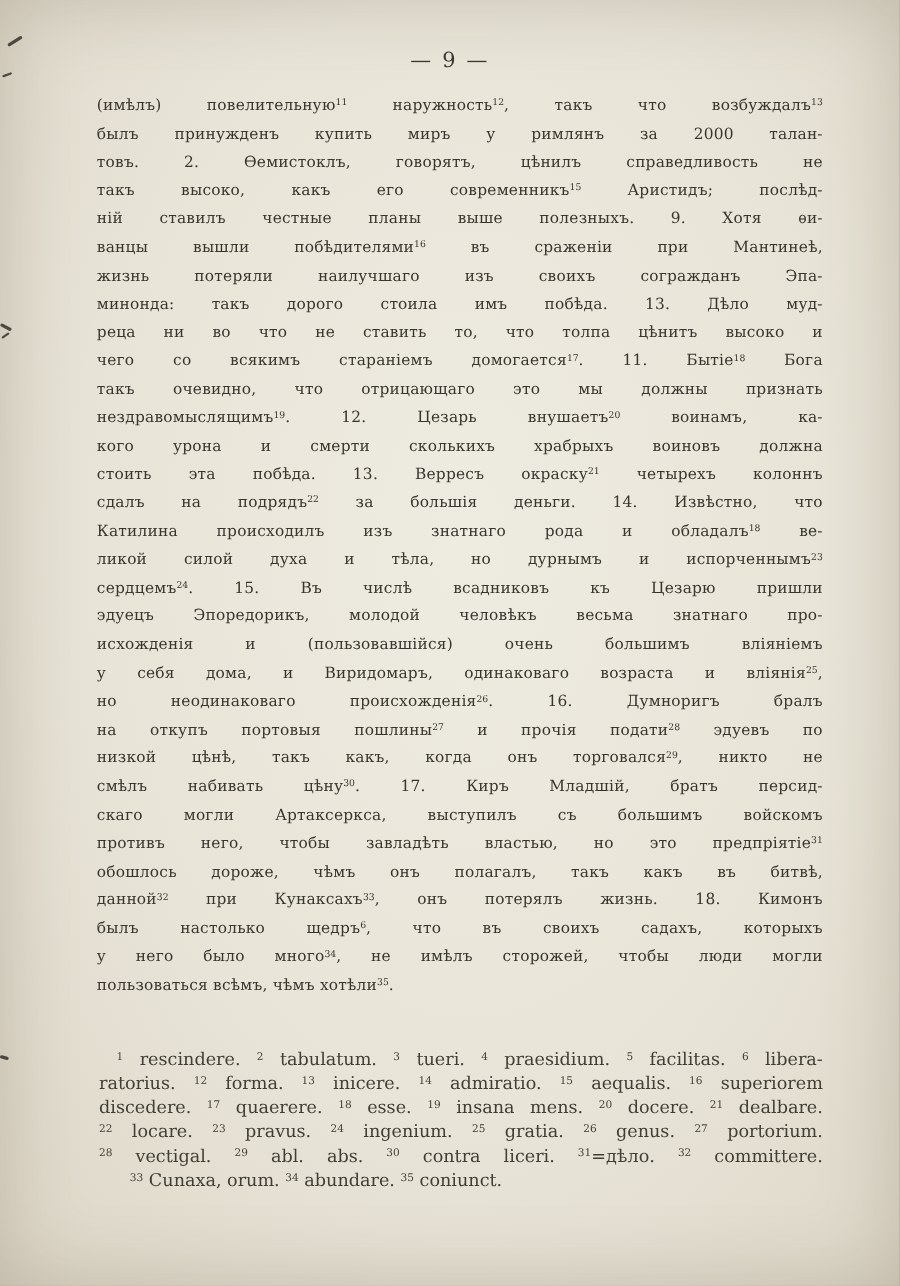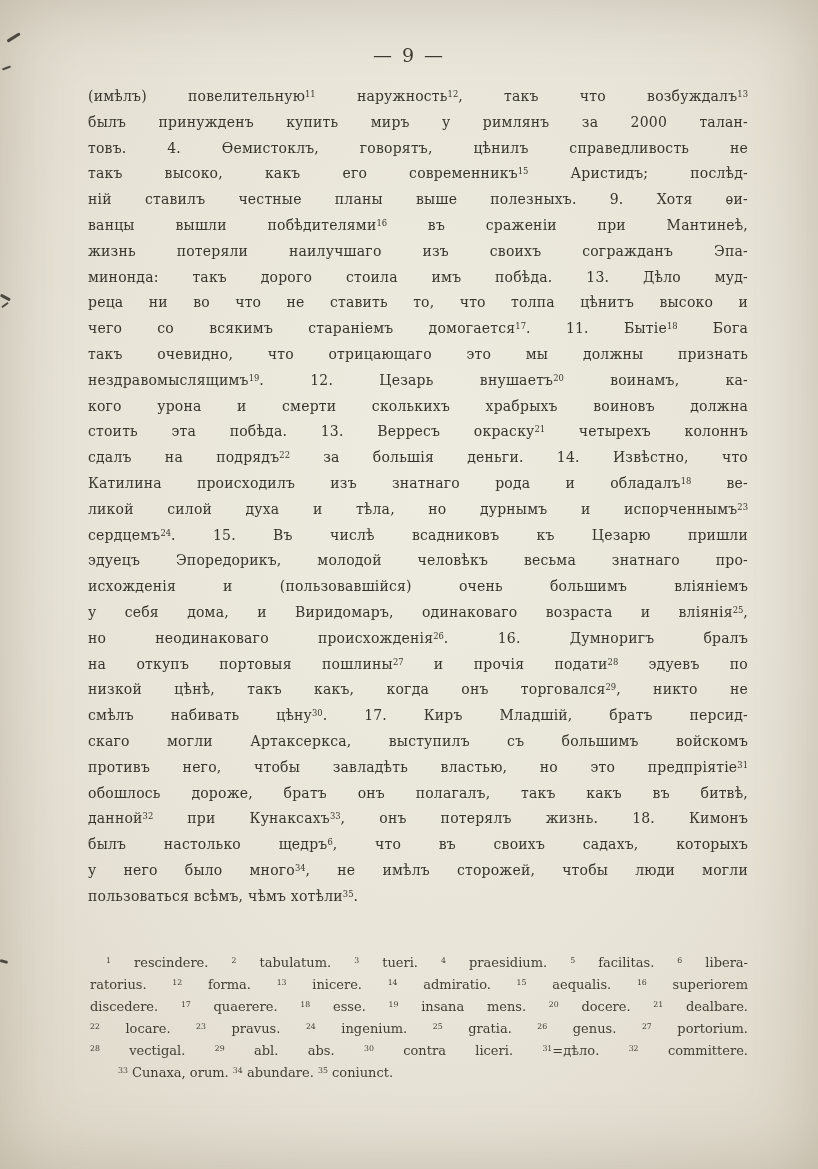--- a/index.html
+++ b/index.html
@@ -46,21 +46,21 @@
     overflow: visible;
   }
   .body-text .text-line:last-child {
     text-align-last: left;
   }
   .footnotes {
     position: absolute;
     top: 952px;
     left: 90px;
     width: 658px;
-    font-size: 13px;
+    font-size: 16px;
     line-height: 22px;
     color: #413e35;
   }
   .footnotes .text-line {
     text-align: justify;
     text-align-last: justify;
     height: 22px;
   }
   .footnotes .text-line:first-child {
     text-indent: 16px;
@@ -115,21 +115,21 @@
   <div class="pen-mark mark-1b"></div>
   <div class="pen-mark mark-2"></div>
   <div class="pen-mark mark-2b"></div>
   <div class="pen-mark mark-3"></div>
 
   <div class="page-header">— 9 —</div>
 
   <div class="body-text">
       <div class="text-line">(имѣлъ) повелительную<sup>11</sup> наружность<sup>12</sup>, такъ что возбуждалъ<sup>13</sup></div>
       <div class="text-line">былъ принужденъ купить миръ у римлянъ за 2000 талан-</div>
-      <div class="text-line">товъ. 4. Ѳемистоклъ, говорятъ, цѣнилъ справедливость не</div>
+      <div class="text-line">товъ. 2. Ѳемистоклъ, говорятъ, цѣнилъ справедливость не</div>
       <div class="text-line">такъ высоко, какъ его современникъ<sup>15</sup> Аристидъ; послѣд-</div>
       <div class="text-line">ній ставилъ честные планы выше полезныхъ. 9. Хотя ѳи-</div>
       <div class="text-line">ванцы вышли побѣдителями<sup>16</sup> въ сраженіи при Мантинеѣ,</div>
       <div class="text-line">жизнь потеряли наилучшаго изъ своихъ согражданъ Эпа-</div>
       <div class="text-line">минонда: такъ дорого стоила имъ побѣда. 13. Дѣло муд-</div>
       <div class="text-line">реца ни во что не ставить то, что толпа цѣнитъ высоко и</div>
       <div class="text-line">чего со всякимъ стараніемъ домогается<sup>17</sup>. 11. Бытіе<sup>18</sup> Бога</div>
       <div class="text-line">такъ очевидно, что отрицающаго это мы должны признать</div>
       <div class="text-line">нездравомыслящимъ<sup>19</sup>. 12. Цезарь внушаетъ<sup>20</sup> воинамъ, ка-</div>
       <div class="text-line">кого урона и смерти сколькихъ храбрыхъ воиновъ должна</div>
@@ -140,21 +140,21 @@
       <div class="text-line">сердцемъ<sup>24</sup>. 15. Въ числѣ всадниковъ къ Цезарю пришли</div>
       <div class="text-line">эдуецъ Эпоредорикъ, молодой человѣкъ весьма знатнаго про-</div>
       <div class="text-line">исхожденія и (пользовавшійся) очень большимъ вліяніемъ</div>
       <div class="text-line">у себя дома, и Виридомаръ, одинаковаго возраста и вліянія<sup>25</sup>,</div>
       <div class="text-line">но неодинаковаго происхожденія<sup>26</sup>. 16. Думноригъ бралъ</div>
       <div class="text-line">на откупъ портовыя пошлины<sup>27</sup> и прочія подати<sup>28</sup> эдуевъ по</div>
       <div class="text-line">низкой цѣнѣ, такъ какъ, когда онъ торговался<sup>29</sup>, никто не</div>
       <div class="text-line">смѣлъ набивать цѣну<sup>30</sup>. 17. Киръ Младшій, братъ персид-</div>
       <div class="text-line">скаго могли Артаксеркса, выступилъ съ большимъ войскомъ</div>
       <div class="text-line">противъ него, чтобы завладѣть властью, но это предпріятіе<sup>31</sup></div>
-      <div class="text-line">обошлось дороже, братъ онъ полагалъ, такъ какъ въ битвѣ,</div>
+      <div class="text-line">обошлось дороже, чѣмъ онъ полагалъ, такъ какъ въ битвѣ,</div>
       <div class="text-line">данной<sup>32</sup> при Кунаксахъ<sup>33</sup>, онъ потерялъ жизнь. 18. Кимонъ</div>
       <div class="text-line">былъ настолько щедръ<sup>6</sup>, что въ своихъ садахъ, которыхъ</div>
       <div class="text-line">у него было много<sup>34</sup>, не имѣлъ сторожей, чтобы люди могли</div>
       <div class="text-line">пользоваться всѣмъ, чѣмъ хотѣли<sup>35</sup>.</div>
     </div>
 
   <div class="footnotes">
       <div class="text-line"><sup>1</sup> rescindere. <sup>2</sup> tabulatum. <sup>3</sup> tueri. <sup>4</sup> praesidium. <sup>5</sup> facilitas. <sup>6</sup> libera-</div>
       <div class="text-line">ratorius. <sup>12</sup> forma. <sup>13</sup> inicere. <sup>14</sup> admiratio. <sup>15</sup> aequalis. <sup>16</sup> superiorem</div>
       <div class="text-line">discedere. <sup>17</sup> quaerere. <sup>18</sup> esse. <sup>19</sup> insana mens. <sup>20</sup> docere. <sup>21</sup> dealbare.</div>

